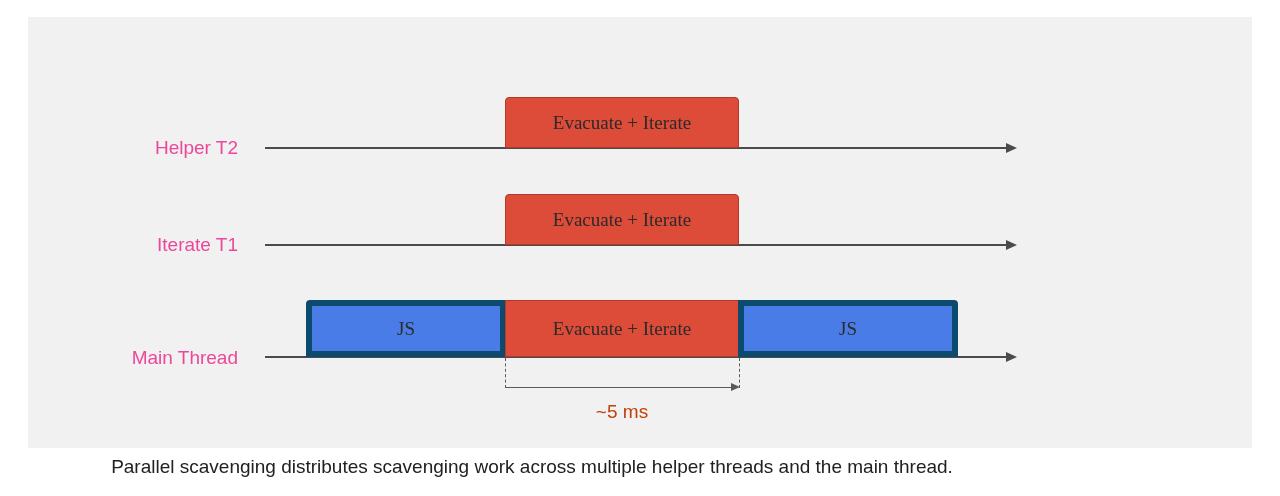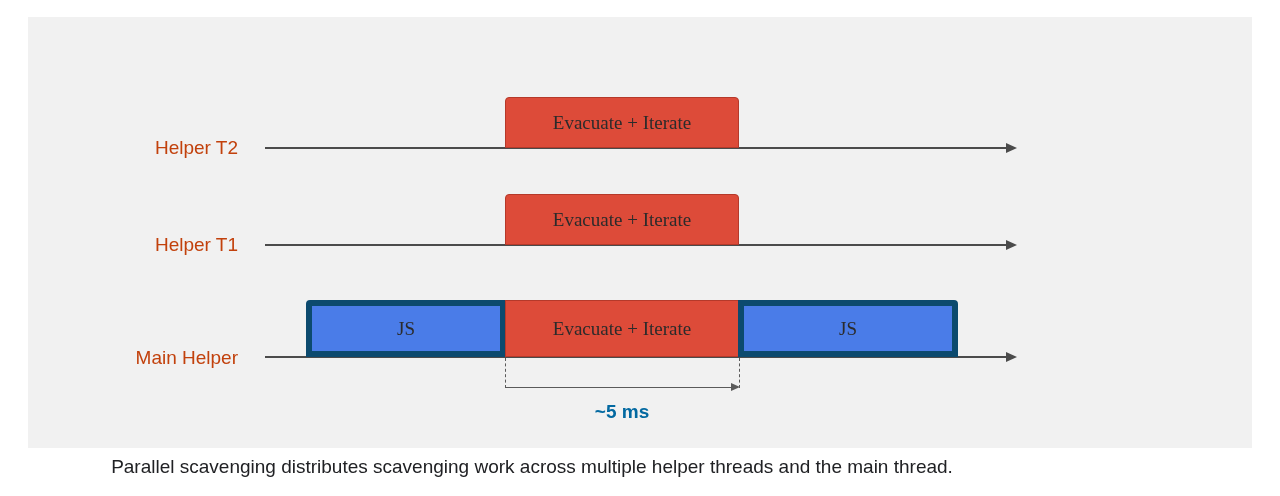--- a/index.html
+++ b/index.html
@@ -31,21 +31,21 @@
     width: 1224px;
     height: 431px;
     background: #f1f1f1;
   }
 
   
   .row-label {
     position: absolute;
     text-align: right;
     font-size: 19px;
-    color: #c2410c;
+    color: #ec4899;
     font-family: "Liberation Sans", sans-serif;
     white-space: nowrap;
     line-height: 1;
   }
   #label-helper-t2 { right: 1042px; top: 138px; }
   #label-helper-t1 { right: 1042px; top: 235px; }
   #label-main-thread { right: 1042px; top: 348px; }
 
   
   .axis-line {
@@ -163,24 +163,23 @@
     border-bottom: 4px solid transparent;
     border-left: 9px solid #5a5a5a;
   }
   #measure-label {
     position: absolute;
     left: 505px;
     top: 402px;
     width: 234px;
     text-align: center;
     font-size: 19px;
-    color: #0369a1;
+    color: #c2410c;
     font-family: "Liberation Sans", sans-serif;
     line-height: 1;
-    font-weight: bold;
   }
 
   
   #caption {
     position: absolute;
     left: 0;
     top: 456px;
     width: 1064px;
     text-align: center;
     font-size: 19px;
@@ -194,26 +193,26 @@
 
 <div id="figure">
 
   <div id="panel"></div>
 
   <div class="row-label" id="label-helper-t2">Helper T2</div>
   <div class="axis-line" id="axis-t2"></div>
   <div class="axis-arrow" id="arrow-t2"></div>
   <div class="block block-red rounded-top" id="block-t2">Evacuate + Iterate</div>
 
-  <div class="row-label" id="label-helper-t1">Helper T1</div>
+  <div class="row-label" id="label-helper-t1">Iterate T1</div>
   <div class="axis-line" id="axis-t1"></div>
   <div class="axis-arrow" id="arrow-t1"></div>
   <div class="block block-red rounded-top" id="block-t1">Evacuate + Iterate</div>
 
-  <div class="row-label" id="label-main-thread">Main Helper</div>
+  <div class="row-label" id="label-main-thread">Main Thread</div>
   <div class="axis-line" id="axis-main"></div>
   <div class="axis-arrow" id="arrow-main"></div>
   <div class="block block-blue" id="block-main-js1">JS</div>
   <div class="block block-red" id="block-main-gc">Evacuate + Iterate</div>
   <div class="block block-blue" id="block-main-js2">JS</div>
 
   <div class="measure-tick" id="tick-left"></div>
   <div class="measure-tick" id="tick-right"></div>
   <div id="measure-line"></div>
   <div id="measure-line-arrow"></div>

